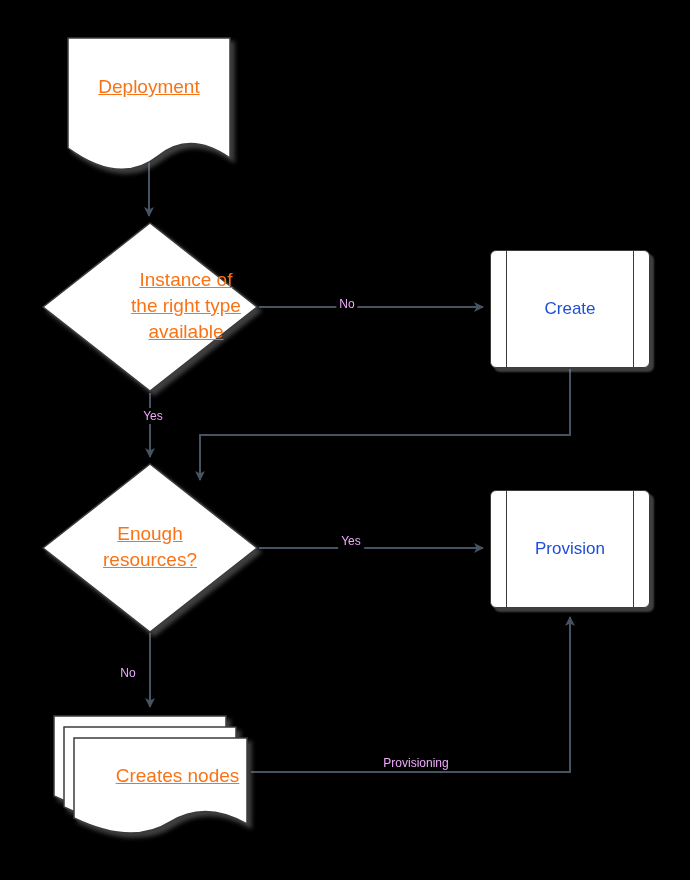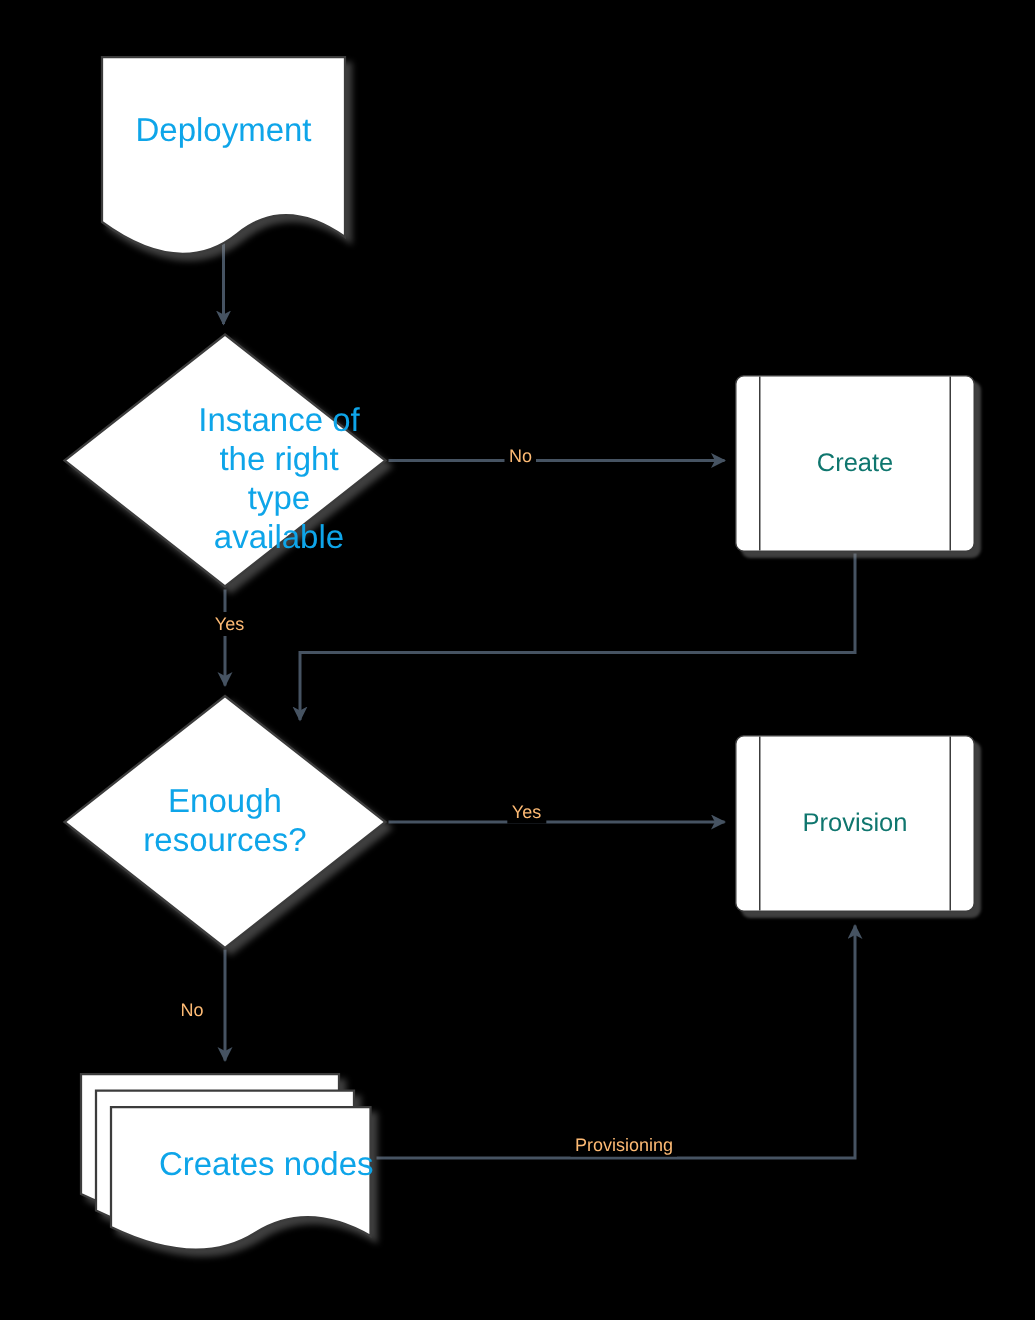--- a/index.html
+++ b/index.html
@@ -6,43 +6,43 @@
   body{
     width:690px;height:880px;
     background:#000000;
     font-family:"Liberation Sans","DejaVu Sans",sans-serif;
     position:relative;overflow:hidden;
   }
   #diagram{position:absolute;left:0;top:0;width:690px;height:880px;}
   svg{position:absolute;left:0;top:0;}
   .shape{filter:drop-shadow(4px 4px 2px rgba(140,140,140,0.45));}
   .node-label{
-    position:absolute;text-align:center;color:#0ea5e9;
-    font-size:22px;line-height:26px;pointer-events:none;
+    position:absolute;text-align:center;color:#f97316;
+    font-size:19px;line-height:26px;pointer-events:none;text-decoration:underline;
   }
   .edge-label{
     position:absolute;transform:translate(-50%,-50%);
-    font-size:12px;line-height:14px;color:#fdba74;
+    font-size:12px;line-height:14px;color:#f0abfc;
     background:#000000;padding:1px 3px;white-space:nowrap;
   }
   .process{
     position:absolute;width:160px;height:118px;
     background:#ffffff;border:1.5px solid #3c3c3c;border-radius:6px;
     box-shadow:4px 4px 2px rgba(140,140,140,0.45);
     box-sizing:border-box;
   }
   .process .inner-line{
     position:absolute;top:0;bottom:0;width:0;
     border-left:1.2px solid #3c3c3c;
   }
   .process .inner-line.left{left:15px;}
   .process .inner-line.right{right:15px;}
   .process .proc-label{
     position:absolute;left:0;right:0;top:50%;transform:translateY(-50%);
-    text-align:center;color:#0f766e;font-size:17px;
+    text-align:center;color:#1d4ed8;font-size:17px;
   }
 </style>
 </head>
 <body>
 
 <div id="diagram">
 
   <svg width="690" height="880" viewBox="0 0 690 880">
     <defs>
       <marker id="arrow" markerWidth="12" markerHeight="12" refX="9" refY="5" orient="auto" markerUnits="userSpaceOnUse">

